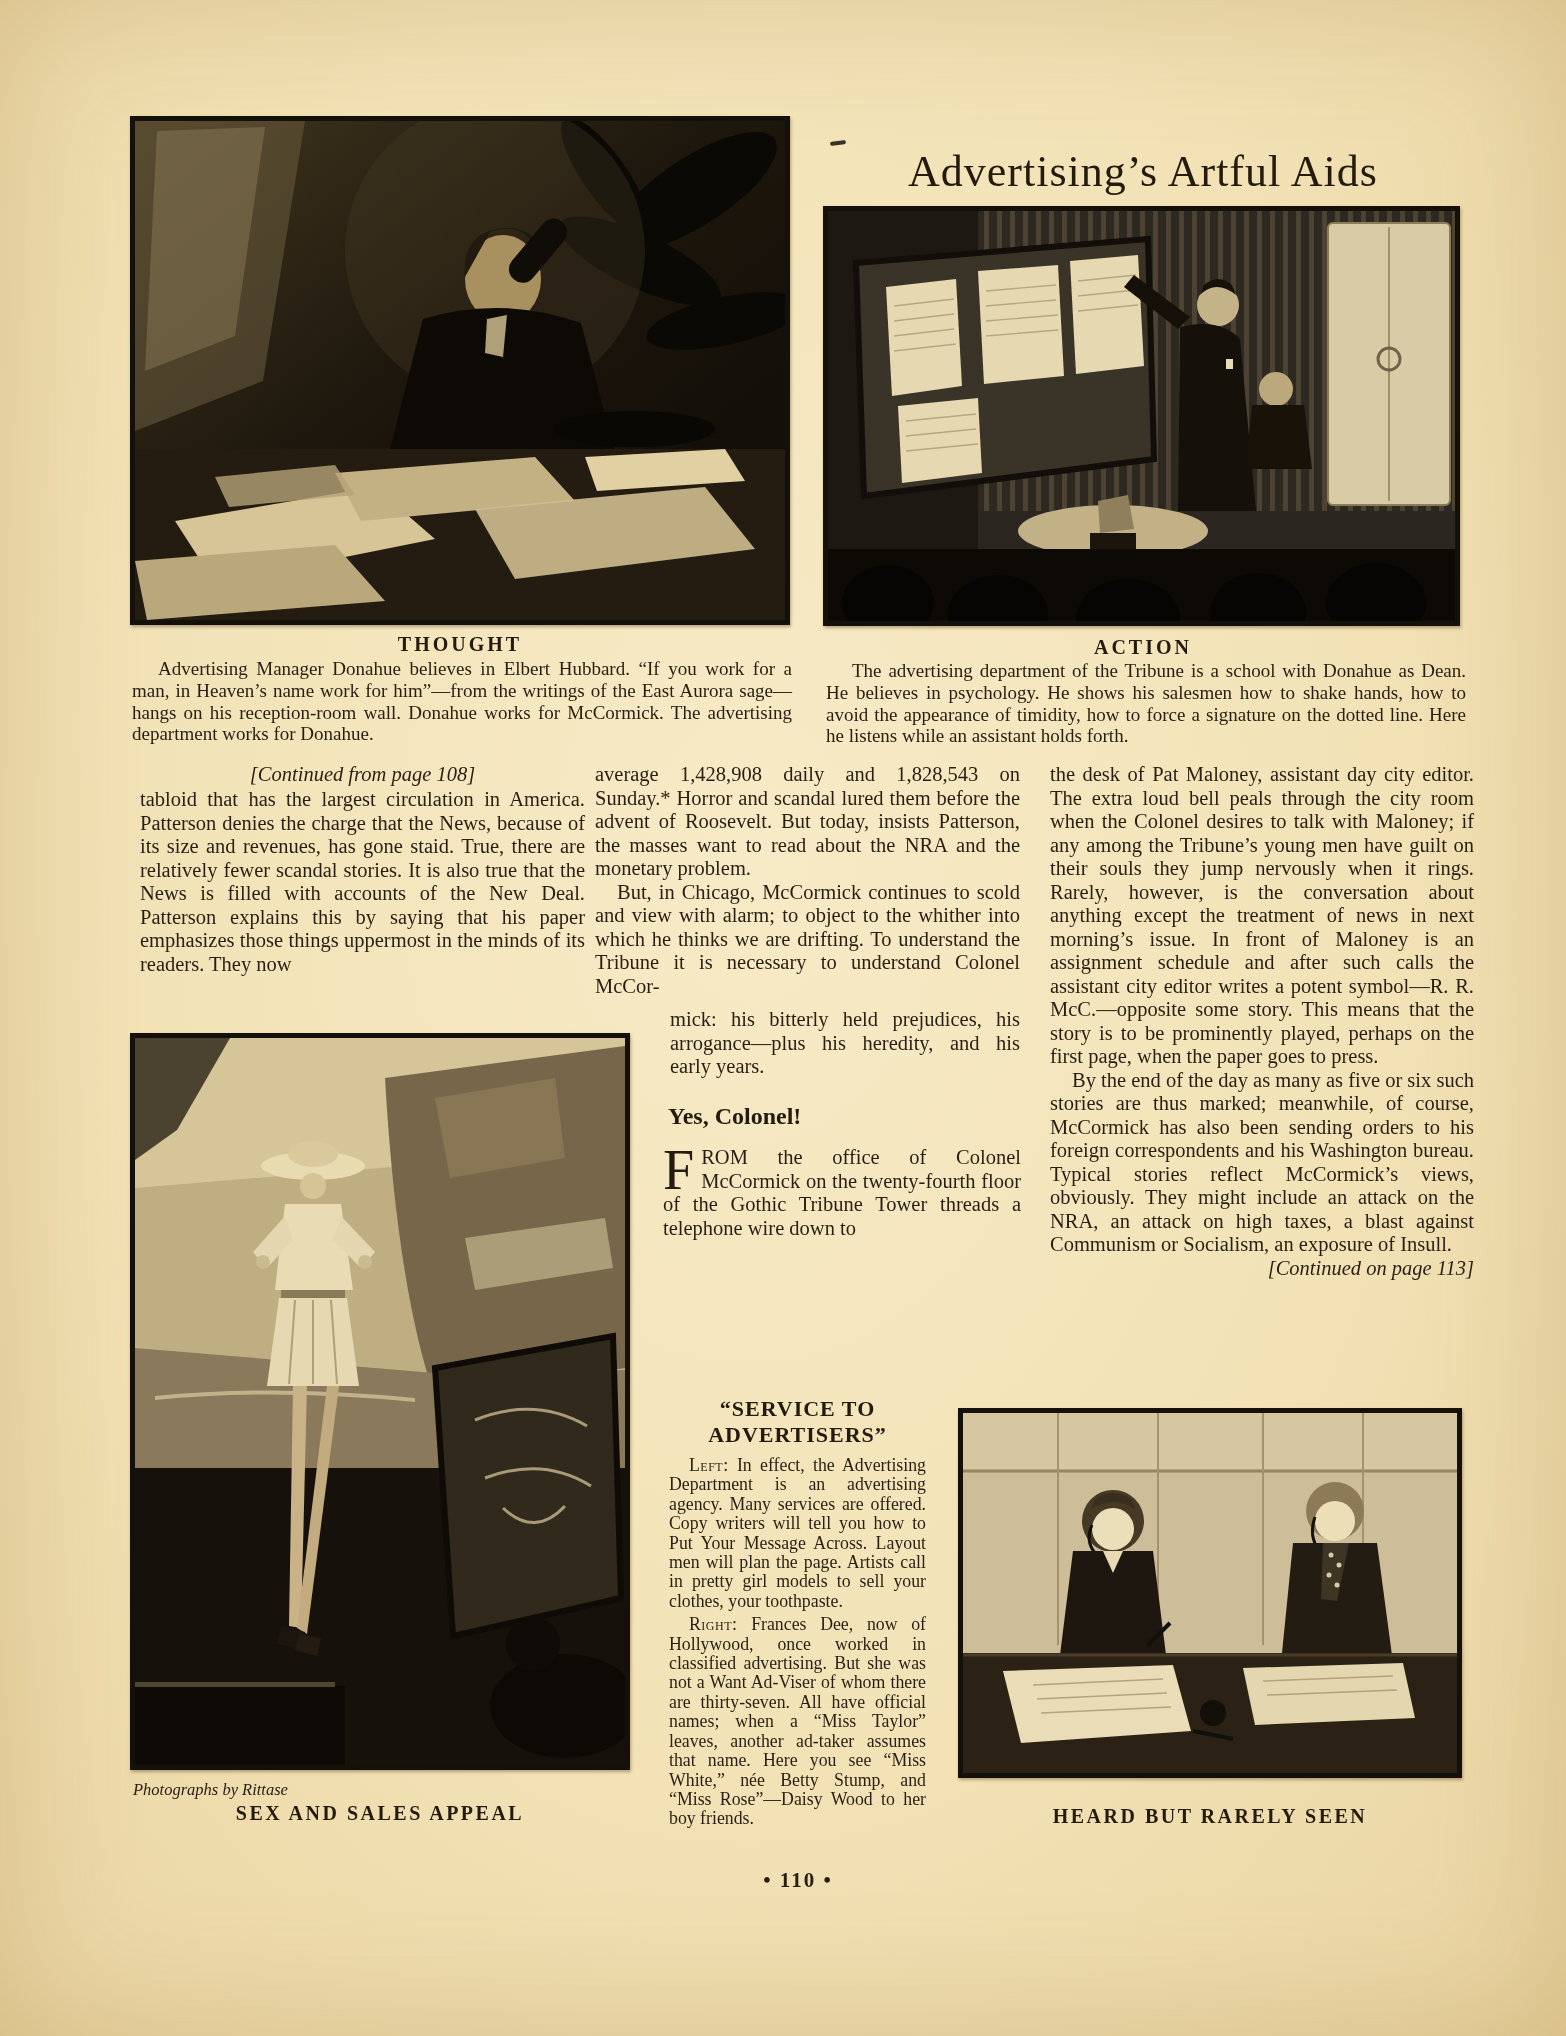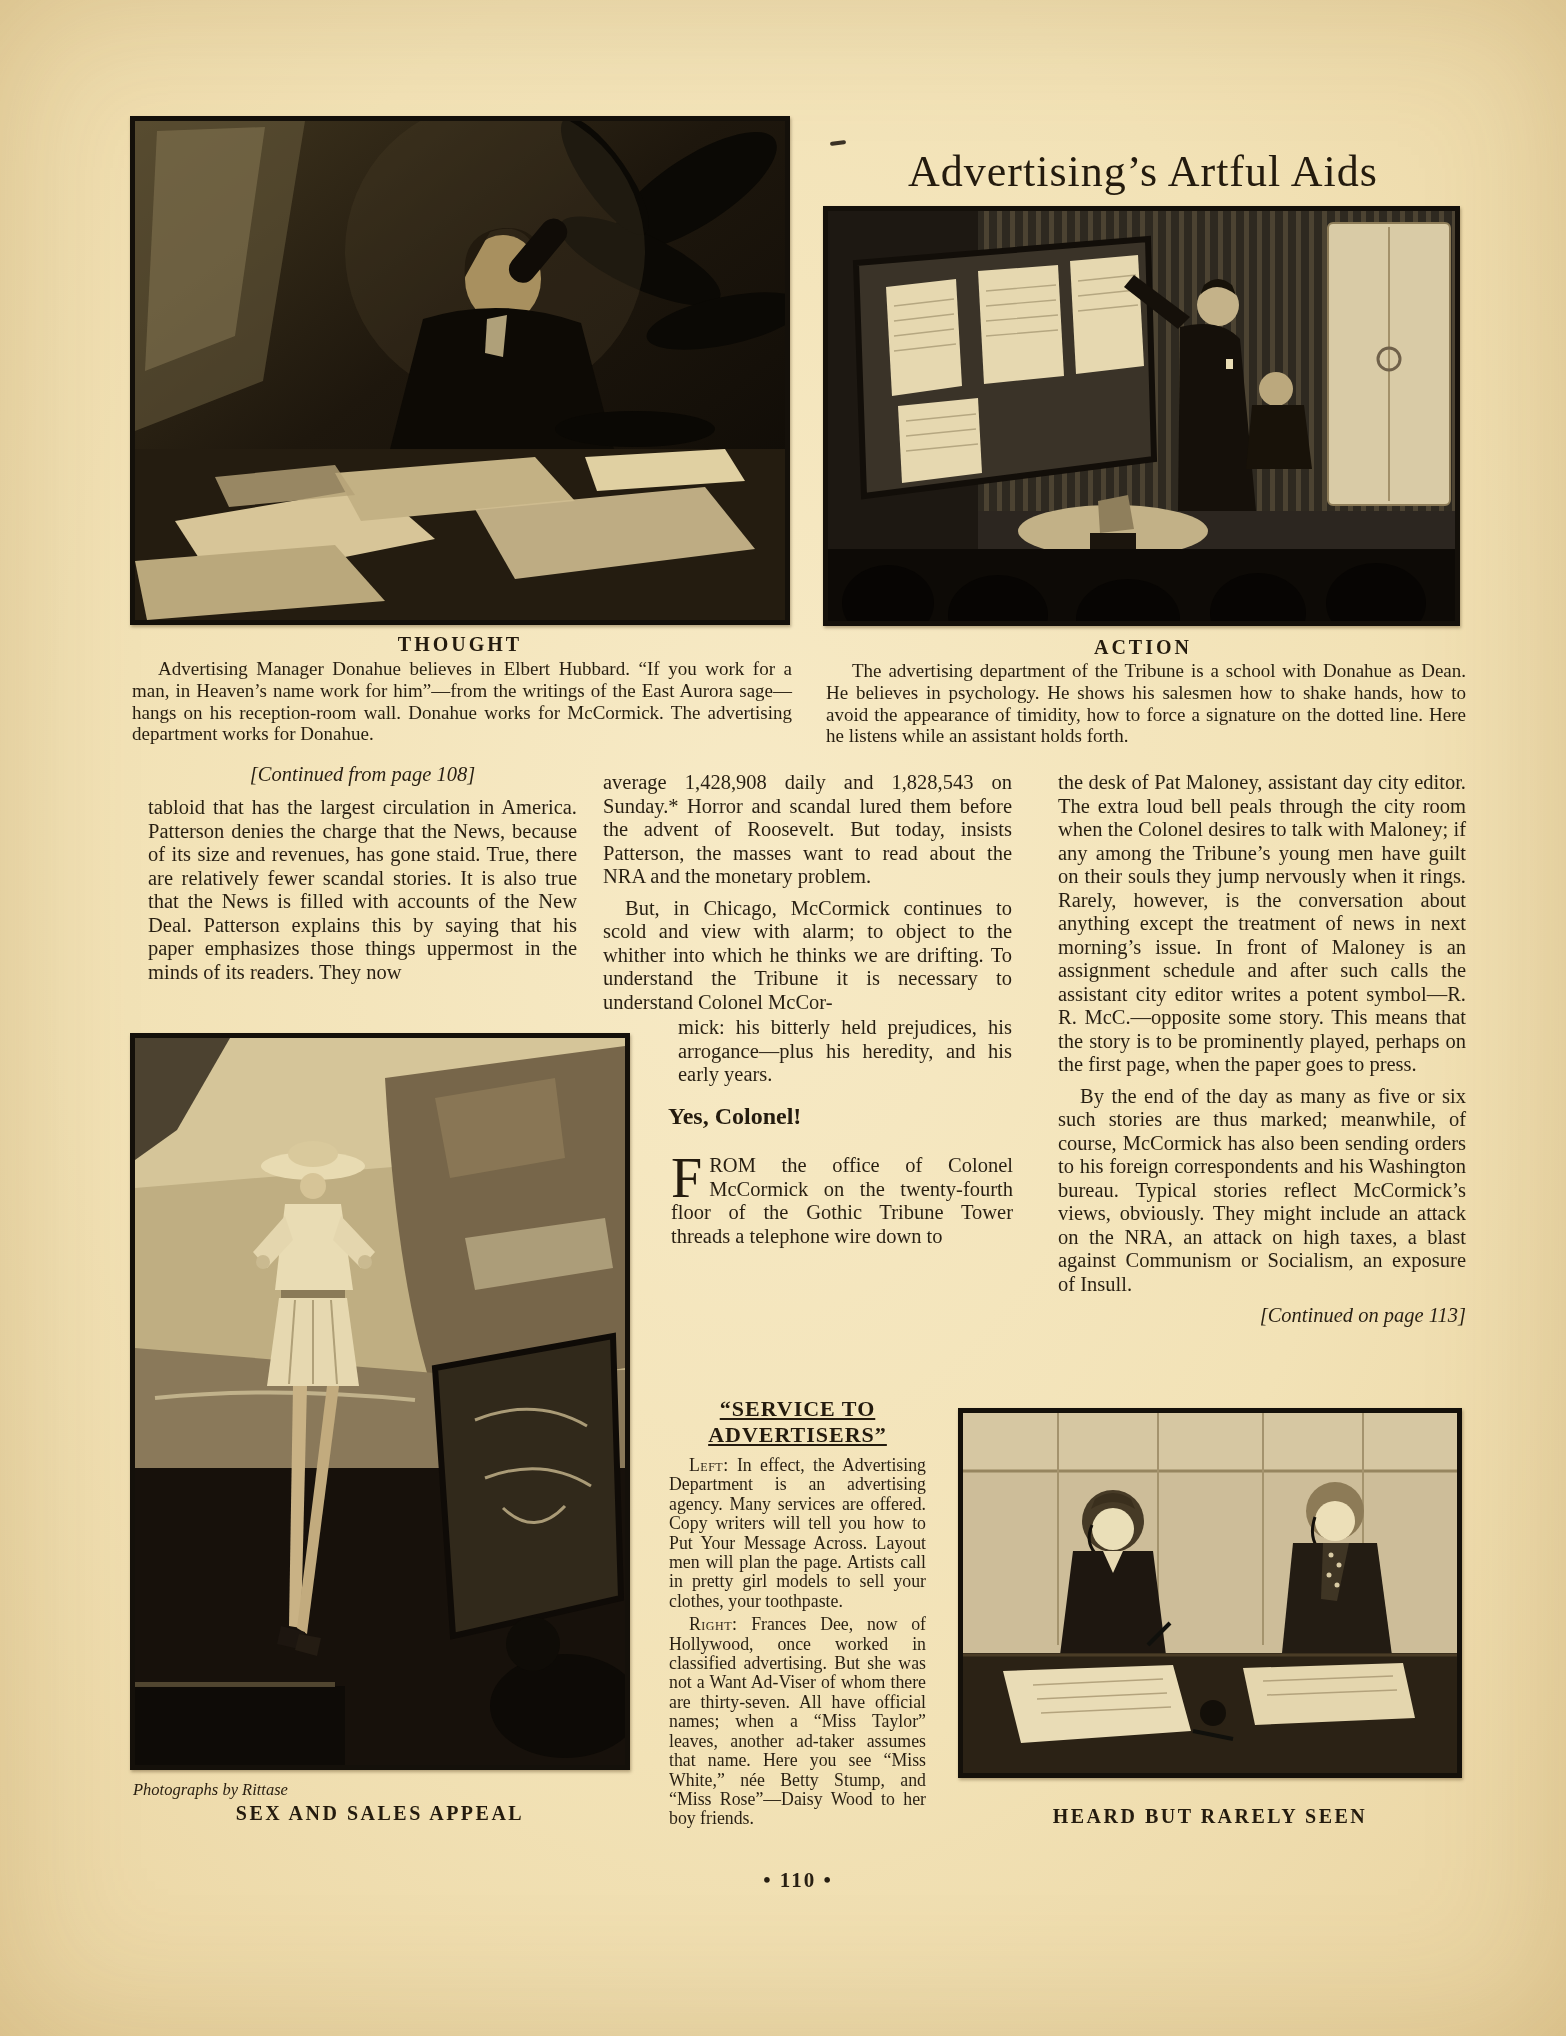--- a/index.html
+++ b/index.html
@@ -10,28 +10,28 @@
     font-family:"Liberation Serif","DejaVu Serif",serif;color:#281f12;
   }
   .abs{position:absolute;}
   .photo{position:absolute;background:#14100a;padding:5px;box-sizing:border-box;box-shadow:1px 2px 3px rgba(60,40,10,.35);}
   .photo svg{display:block;width:100%;height:100%;}
   .page-title{font-size:44px;letter-spacing:1px;text-align:center;color:#241b0e;}
   .cap-heading{font-weight:bold;font-size:20px;letter-spacing:3px;text-align:center;color:#241b0e;}
   .cap-text{font-size:19px;line-height:21.8px;text-align:justify;color:#271e10;}
   .cap-text .ind{text-indent:26px;display:block;}
   .bodycol{font-size:20.5px;line-height:23.5px;text-align:justify;}
-  .bodycol p{margin:8px;}
+  .bodycol p{margin:0;}
   .continued{font-style:italic;text-align:center;font-size:20.5px;}
   .continued-on{font-style:italic;text-align:right;font-size:20.5px;}
   .indent2{text-indent:22px;}
   .subhead{font-weight:bold;font-size:24px;color:#241b0e;}
   .dropcap{float:left;font-size:56px;line-height:44px;padding:2px 7px 0 0;color:#241b0e;}
   .footnote{font-style:italic;font-size:18px;line-height:21px;text-align:justify;}
-  .svc-head{font-weight:bold;font-size:22px;line-height:26px;letter-spacing:1px;text-align:center;color:#241b0e;text-decoration:underline;}
+  .svc-head{font-weight:bold;font-size:22px;line-height:26px;letter-spacing:1px;text-align:center;color:#241b0e;}
   .midcol{font-size:17.8px;line-height:19.4px;text-align:justify;}
   .midcol p{margin:4px;text-indent:20px;}
   .sc{font-variant:small-caps;letter-spacing:.5px;}
   .credit{font-style:italic;font-size:16.5px;color:#2b2113;}
   .photo-cap{font-weight:bold;font-size:20px;letter-spacing:2.5px;text-align:center;color:#241b0e;}
   .pagenum{font-weight:bold;font-size:21px;letter-spacing:2px;text-align:center;}
   .smudge{position:absolute;background:#3a3125;border-radius:2px;transform:rotate(-8deg);}
 </style>
 </head>
 <body>

